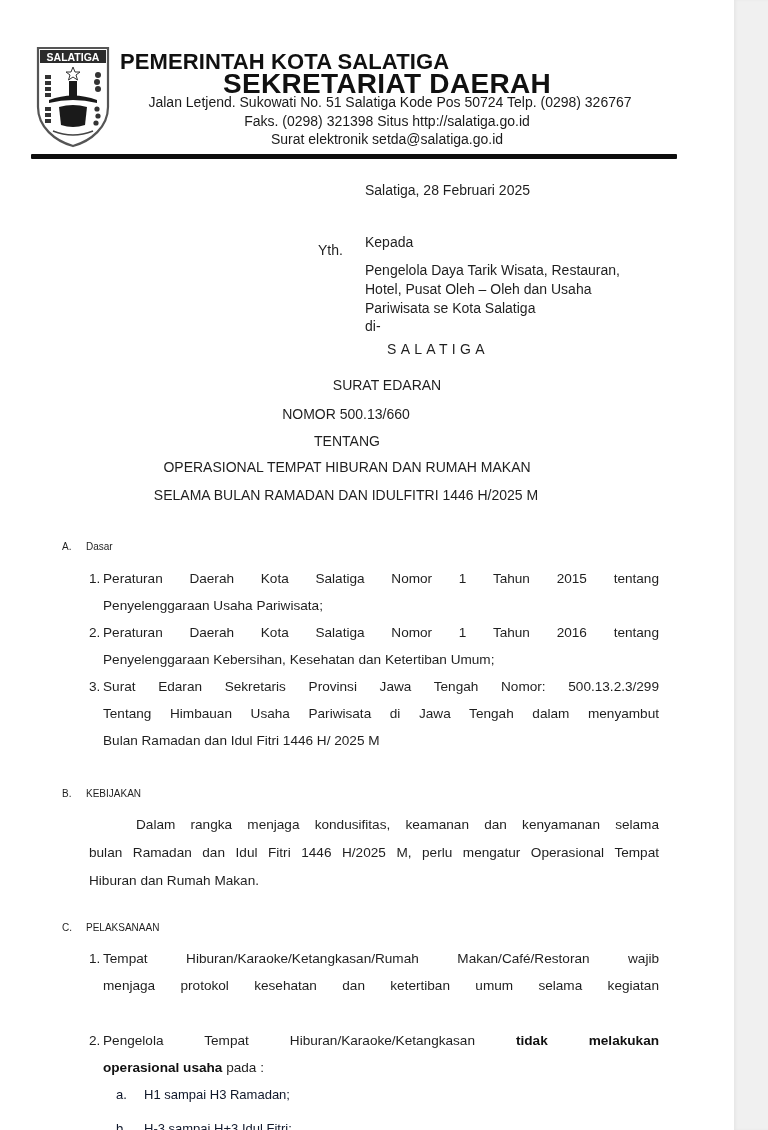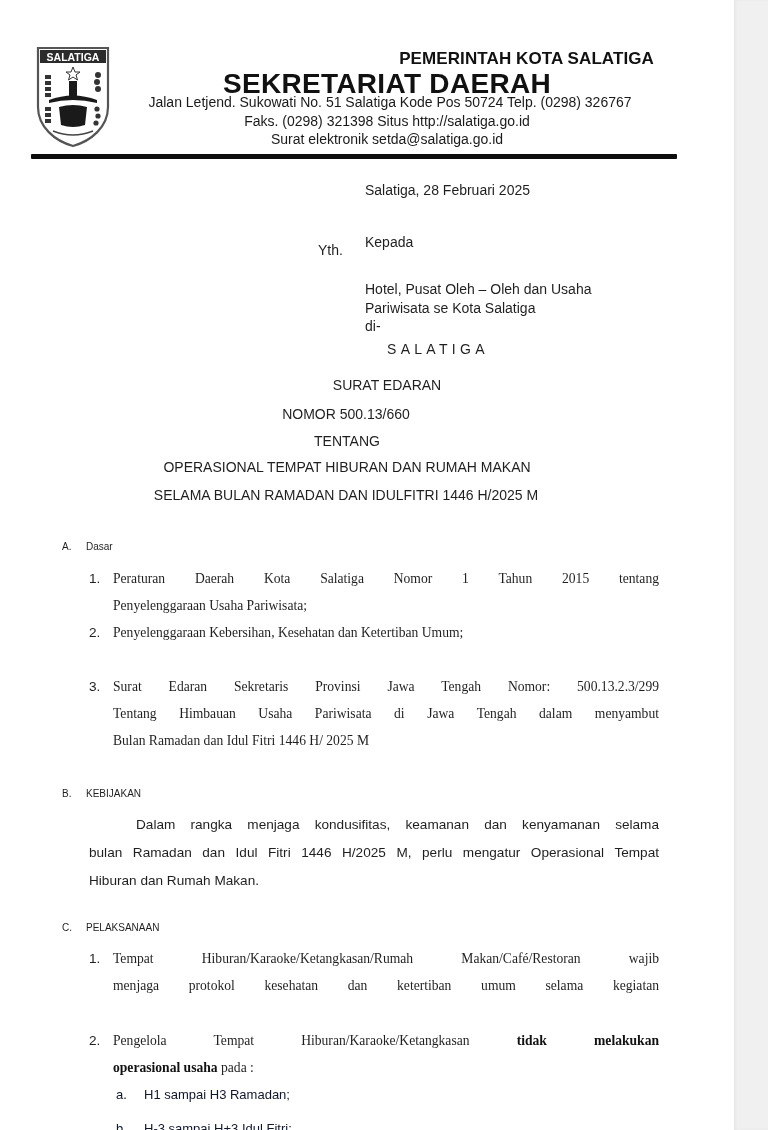--- a/index.html
+++ b/index.html
@@ -12,22 +12,22 @@
     .side-strip {
       position: absolute; left: 734px; top: 0; width: 34px; height: 1130px;
       background: #f0f0f0;
       box-shadow: inset 2px 0 3px rgba(0,0,0,0.04);
     }
     .page { position: absolute; left: 0; top: 0; width: 734px; height: 1130px; background: #fff; }
 
     
     .logo { position: absolute; left: 35px; top: 45px; width: 76px; height: 104px; }
     .kop-line1 {
-      position: absolute; left: 120px; width: 534px; top: 49px; text-align: right;
-      font-size: 17px; font-weight: bold; color: #111; letter-spacing: 0.1px;
+      position: absolute; left: 120px; width: 534px; top: 49px; text-align: left;
+      font-size: 22px; font-weight: bold; color: #111; letter-spacing: 0.1px;
     }
     .kop-line2 {
       position: absolute; left: 120px; width: 534px; top: 68px; text-align: center;
       font-size: 28px; font-weight: bold; color: #111; letter-spacing: 0.3px;
     }
     .kop-addr {
       position: absolute; left: 112px; width: 556px; text-align: center;
       font-size: 14px; color: #1a1a1a;
     }
     .kop-addr.l1 { top: 94px; }
@@ -56,21 +56,21 @@
     .t2 { top: 406px; width: 692px; }
     .t3 { top: 433px; width: 694px; }
     .t4 { top: 459px; width: 694px; }
     .t5 { top: 487px; width: 692px; }
 
     
     .sec-head { position: absolute; left: 62px; font-size: 10px; color: #1f1f1f; }
     .sec-head .letter { display: inline-block; width: 24px; }
     .item { position: absolute; left: 89px; width: 570px; font-size: 13.6px; color: #1f1f1f; line-height: 27px; }
     .item .num { position: absolute; left: 0; top: 0; }
-    .item .body { margin-left: 24px; text-align: justify; text-align-last: auto; font-family: Liberation Serif, serif; }
+    .item .body { margin-left: 14px; text-align: justify; text-align-last: auto; }
     .j-line { display: block; text-align: justify; text-align-last: justify; white-space: nowrap; height: 27px; }
     .j-last { display: block; text-align: left; height: 27px; white-space: nowrap; }
     .para { position: absolute; left: 89px; width: 570px; font-size: 13.6px; color: #1f1f1f; line-height: 28px; }
     .para .indent-first { padding-left: 47px; }
     .sub-item { position: absolute; left: 116px; font-size: 13px; color: #0f172a; }
     .sub-item .sl { display: inline-block; width: 28px; }
     b { font-weight: bold; color: #111; }
   </style>
 </head>
 <body>
@@ -106,20 +106,21 @@
   <div class="kop-line1">PEMERINTAH KOTA SALATIGA</div>
   <div class="kop-line2">SEKRETARIAT DAERAH</div>
   <div class="kop-addr l1">Jalan Letjend. Sukowati No. 51 Salatiga Kode Pos 50724 Telp. (0298) 326767</div>
   <div class="kop-addr l2">Faks. (0298) 321398 Situs http://salatiga.go.id</div>
   <div class="kop-addr l3">Surat elektronik setda@salatiga.go.id</div>
   <div class="kop-rule"></div>
 
   <div class="txt date">Salatiga, 28 Februari 2025</div>
   <div class="txt kepada">Kepada</div>
   <div class="txt yth">Yth.</div>
+  <div class="txt recip r1">Pengelola Daya Tarik Wisata, Restauran,</div>
   <div class="txt recip r2">Hotel, Pusat Oleh – Oleh dan Usaha</div>
   <div class="txt recip r3">Pariwisata se Kota Salatiga</div>
   <div class="txt recip r4">di-</div>
   <div class="txt city">SALATIGA</div>
 
   <div class="title-line t1">SURAT EDARAN</div>
   <div class="title-line t2">NOMOR 500.13/660</div>
   <div class="title-line t3">TENTANG</div>
   <div class="title-line t4">OPERASIONAL TEMPAT HIBURAN DAN RUMAH MAKAN</div>
   <div class="title-line t5">SELAMA BULAN RAMADAN DAN IDULFITRI 1446 H/2025 M</div>
@@ -132,20 +133,21 @@
     <span class="num">1.</span>
     <div class="body">
       <span class="j-line">Peraturan Daerah Kota Salatiga Nomor 1 Tahun 2015 tentang</span>
       <span class="j-last">Penyelenggaraan Usaha Pariwisata;</span>
     </div>
   </div>
 
   <div class="item" style="top:619px;">
     <span class="num">2.</span>
     <div class="body">
+      <span class="j-line">Peraturan Daerah Kota Salatiga Nomor 1 Tahun 2016 tentang</span>
       <span class="j-last">Penyelenggaraan Kebersihan, Kesehatan dan Ketertiban Umum;</span>
     </div>
   </div>
 
   <div class="item" style="top:673px;">
     <span class="num">3.</span>
     <div class="body">
       <span class="j-line">Surat Edaran Sekretaris Provinsi Jawa Tengah Nomor: 500.13.2.3/299</span>
       <span class="j-line">Tentang Himbauan Usaha Pariwisata di Jawa Tengah dalam menyambut</span>
       <span class="j-last">Bulan Ramadan dan Idul Fitri 1446 H/ 2025 M</span>

